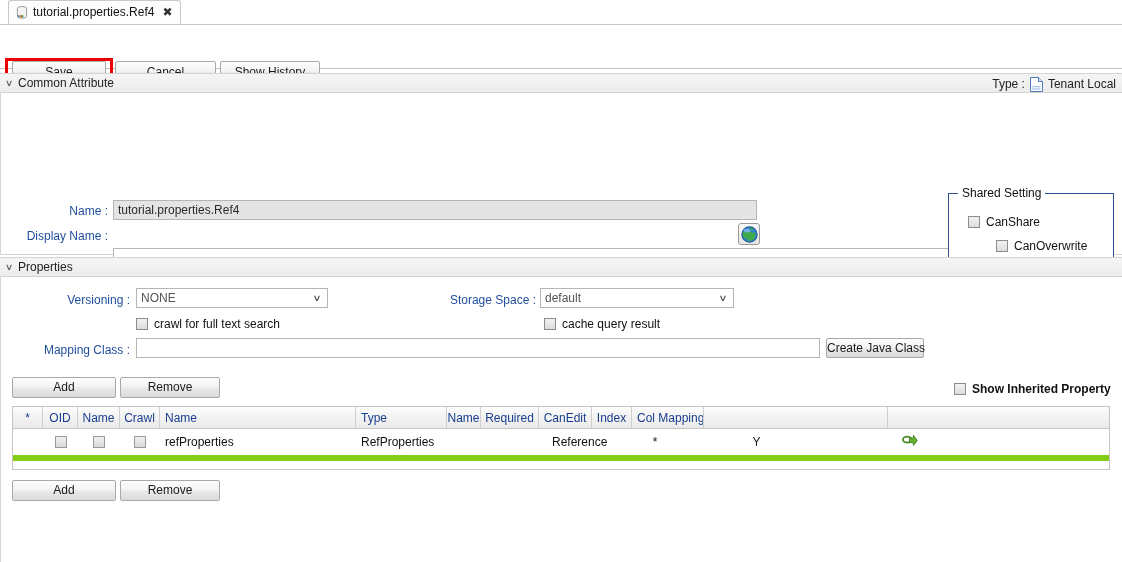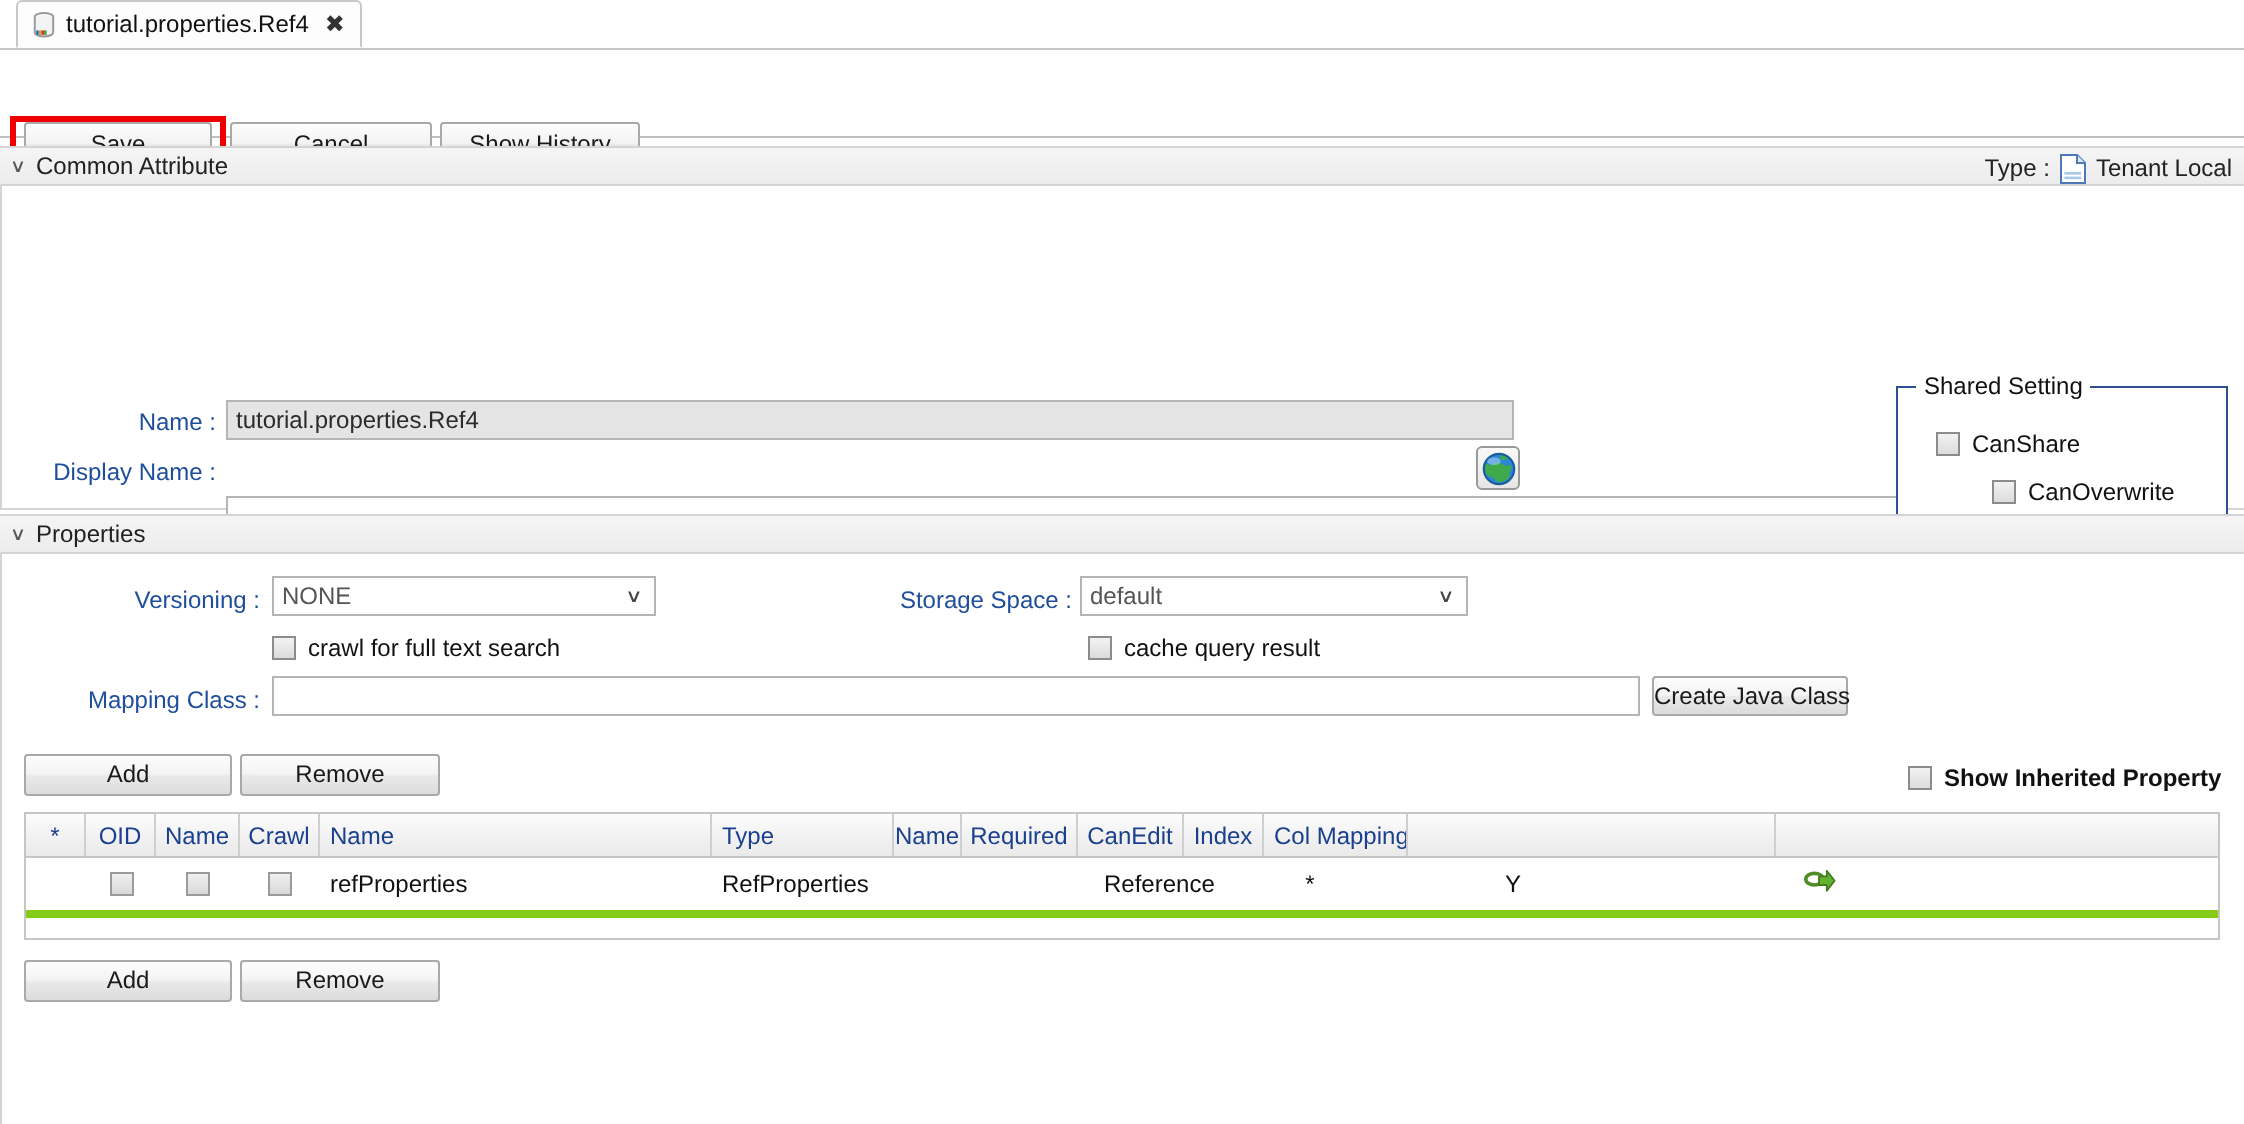--- a/index.html
+++ b/index.html
@@ -197,21 +197,21 @@
     padding:0 5px;
     box-sizing:border-box;
     white-space:nowrap;
     overflow:hidden;
     cursor:pointer;
   }
   .th.center{justify-content:center;padding:0 3px;}
   .grid-row{
     display:flex;height:26px;align-items:center;
     background:#ffffff;
-    border-bottom:4px solid #84cc16;
+    border-bottom:6px solid #84cc16;
   }
   .td{
     font-size:12px;color:#111;
     display:flex;align-items:center;
     padding:0 5px;
     box-sizing:border-box;
     white-space:nowrap;overflow:hidden;
     height:26px;
   }
   .td.center{justify-content:center;padding:0 3px;}

